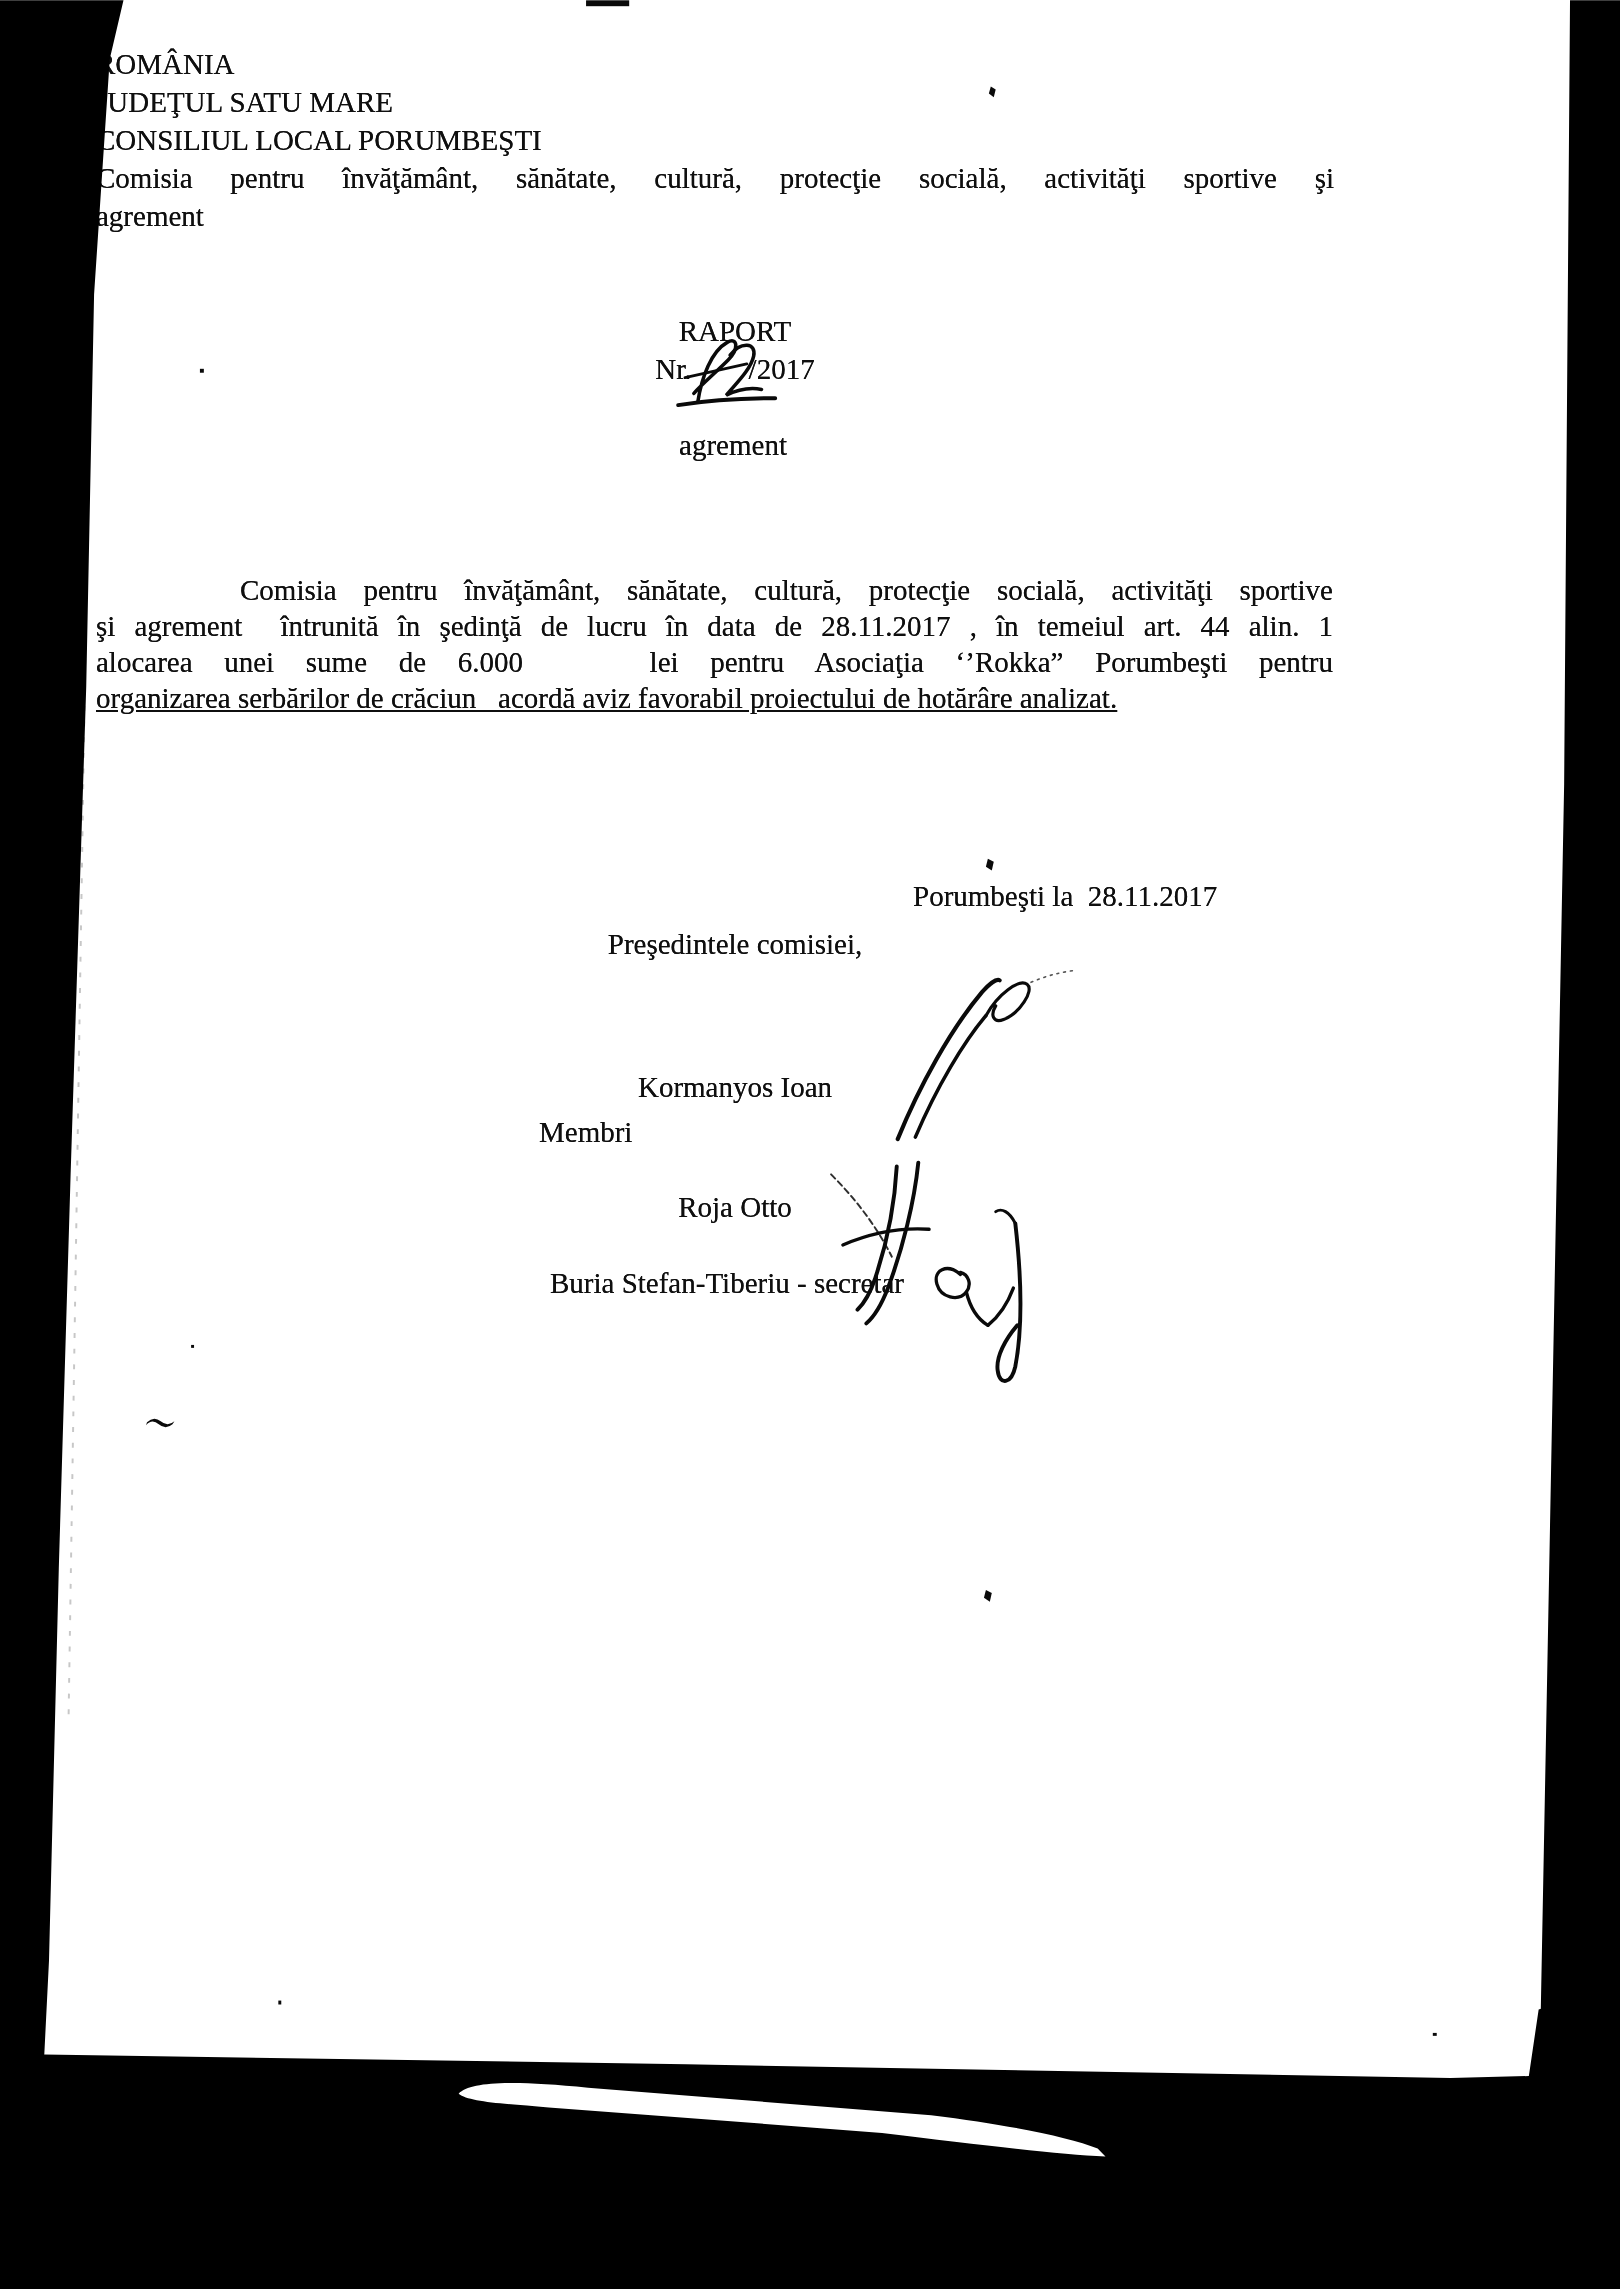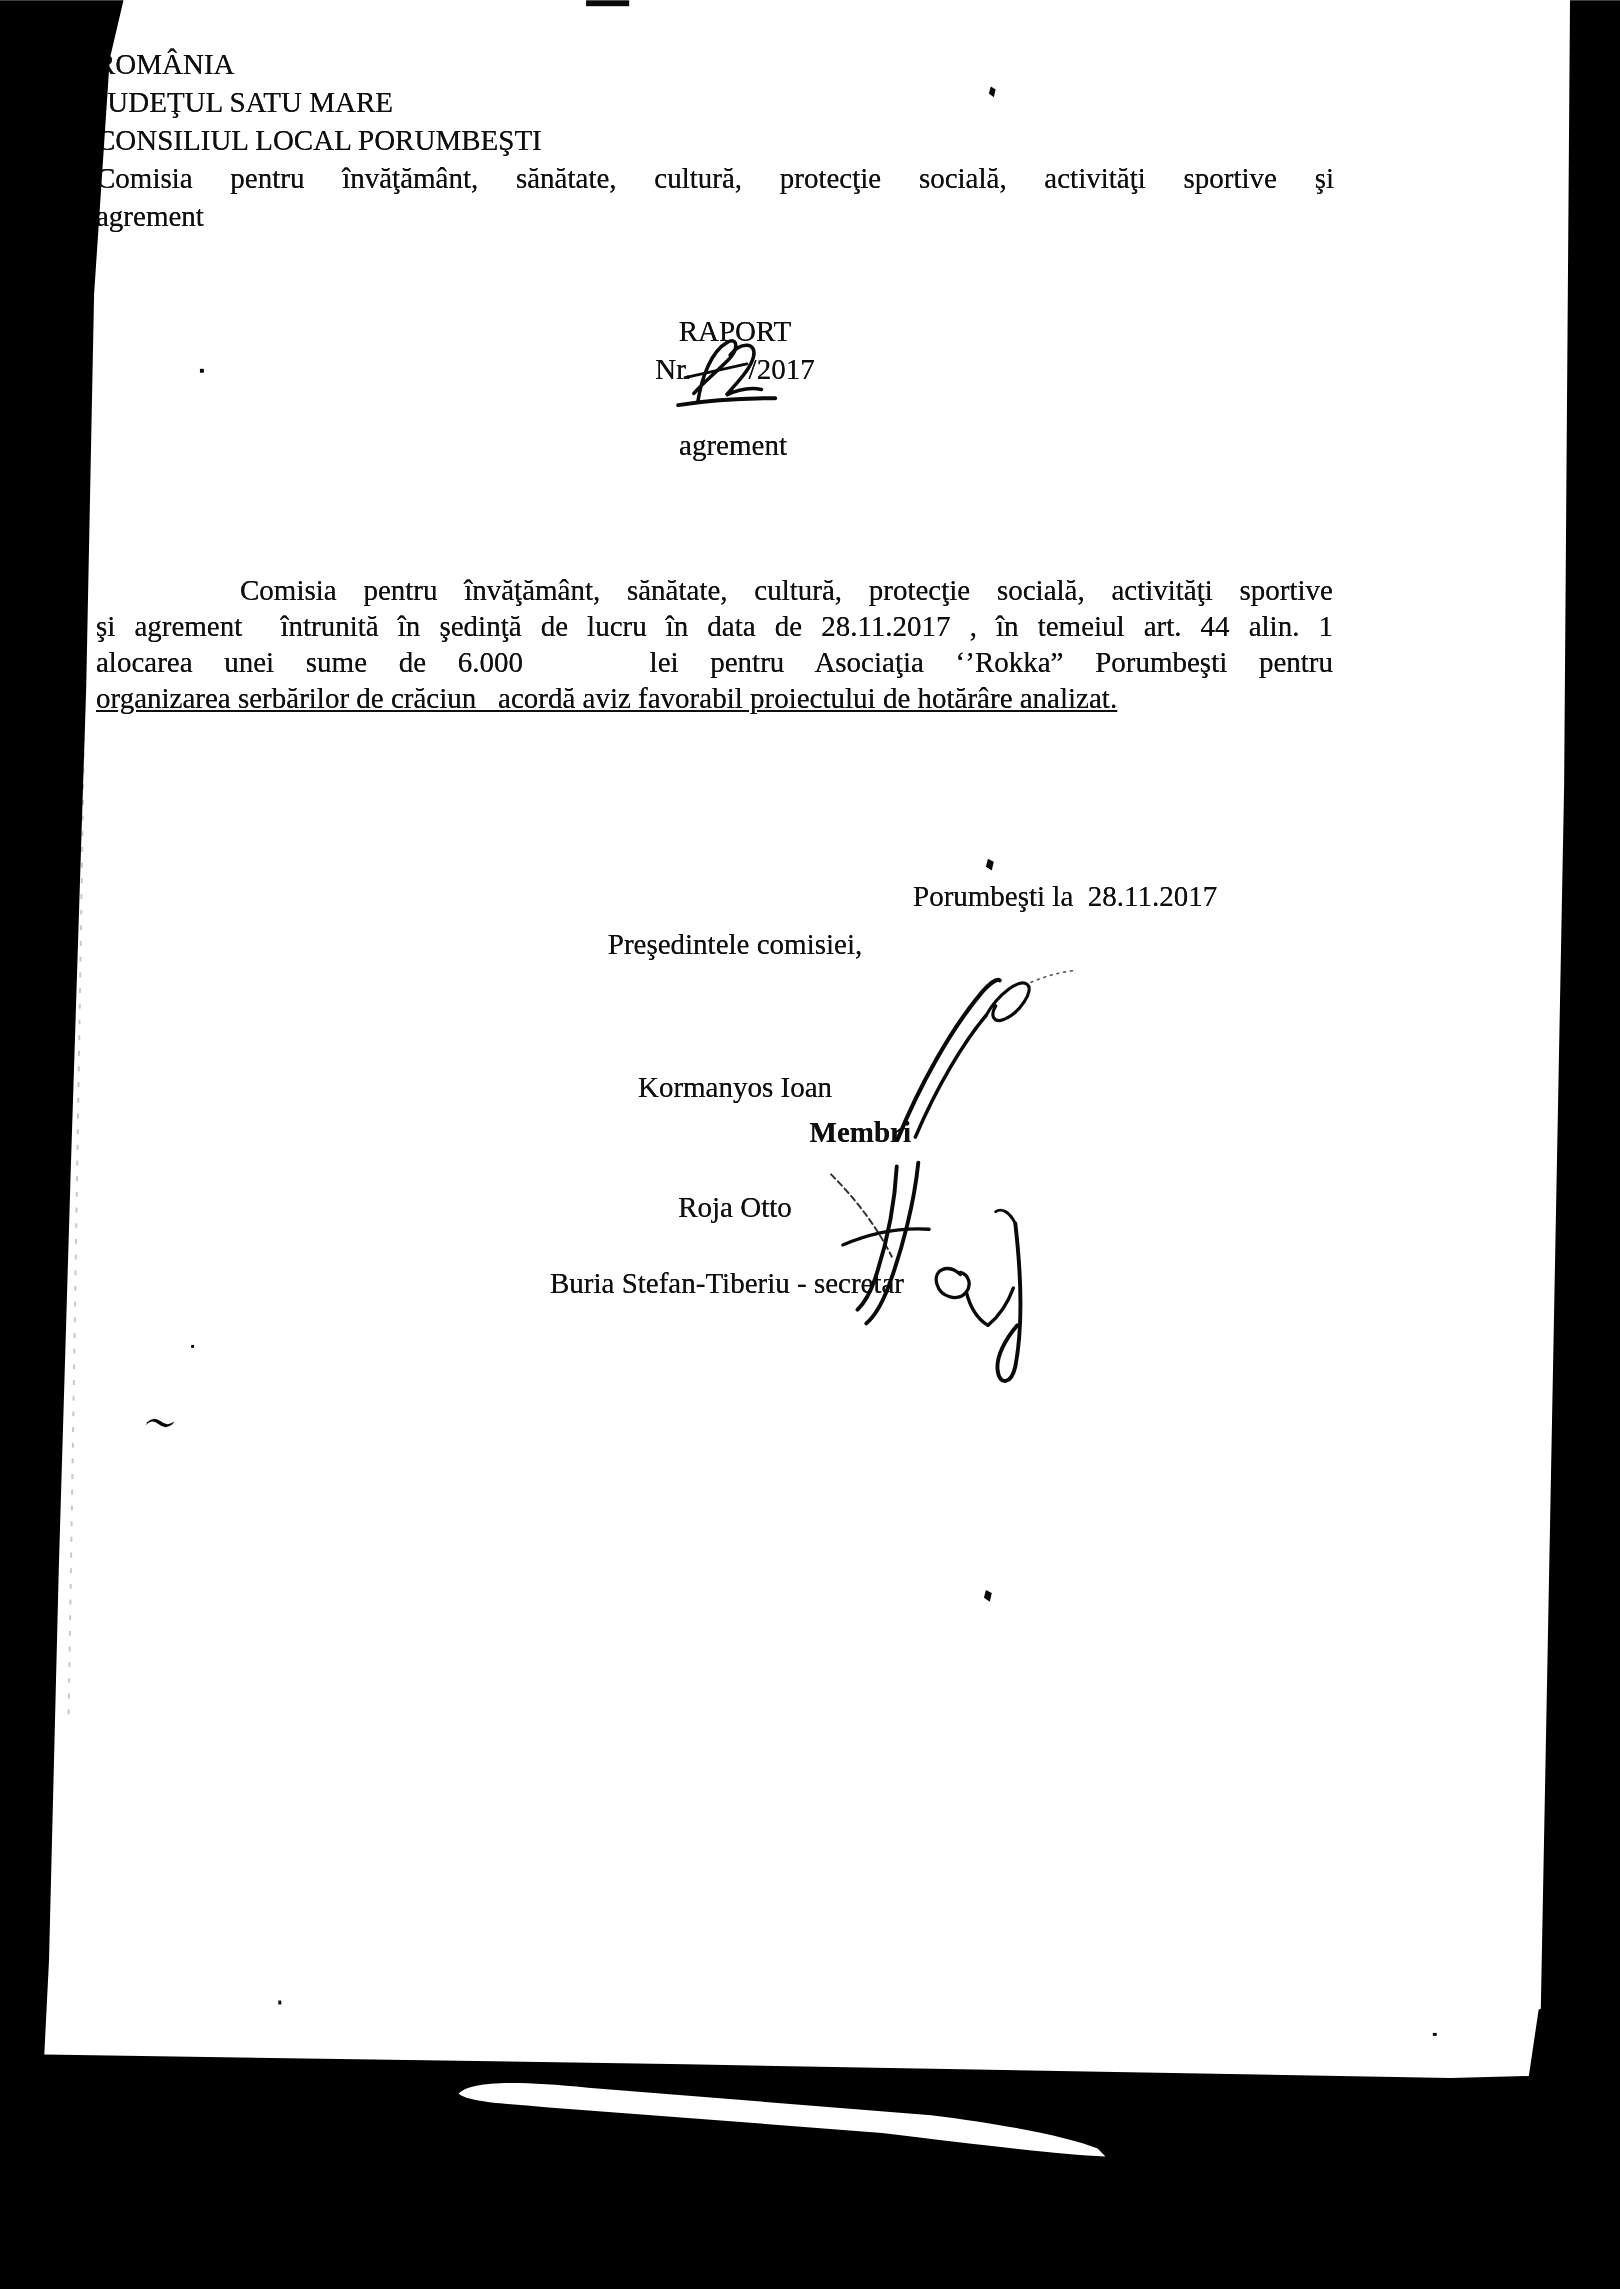--- a/index.html
+++ b/index.html
@@ -24,21 +24,21 @@
   .title-block{left:549px;top:312px;width:372px;text-align:center;font-weight:normal;}
   .nr-space{display:inline-block;width:57px;}
   .subtitle-block{left:96px;top:427px;width:1274px;text-align:center;line-height:37px;}
   .body-block{left:96px;top:572px;width:1237px;line-height:36px;}
   .body-line{text-align:justify;text-align-last:justify;}
   .body-line.first{padding-left:144px;}
   .body-line.last{text-align:left;text-align-last:auto;text-decoration:underline;}
   .dateline{left:913px;top:877px;}
   .sig-center{left:549px;top:925px;width:372px;text-align:center;}
   .sig-name{left:549px;top:1035px;width:372px;text-align:center;margin-top:33px;}
-  .sig-membri{left:539px;top:1113px;width:372px;text-align:right;font-weight:bold;}
+  .sig-membri{left:539px;top:1113px;width:372px;text-align:left;}
   .sig-roja{left:549px;top:1188px;width:372px;text-align:center;}
   .sig-buria{left:443px;top:1264px;width:568px;text-align:center;}
   svg.overlay{
     position:absolute;left:0;top:0;width:1620px;height:2290px;
     pointer-events:none;
   }
 </style>
 </head>
 <body>
 

